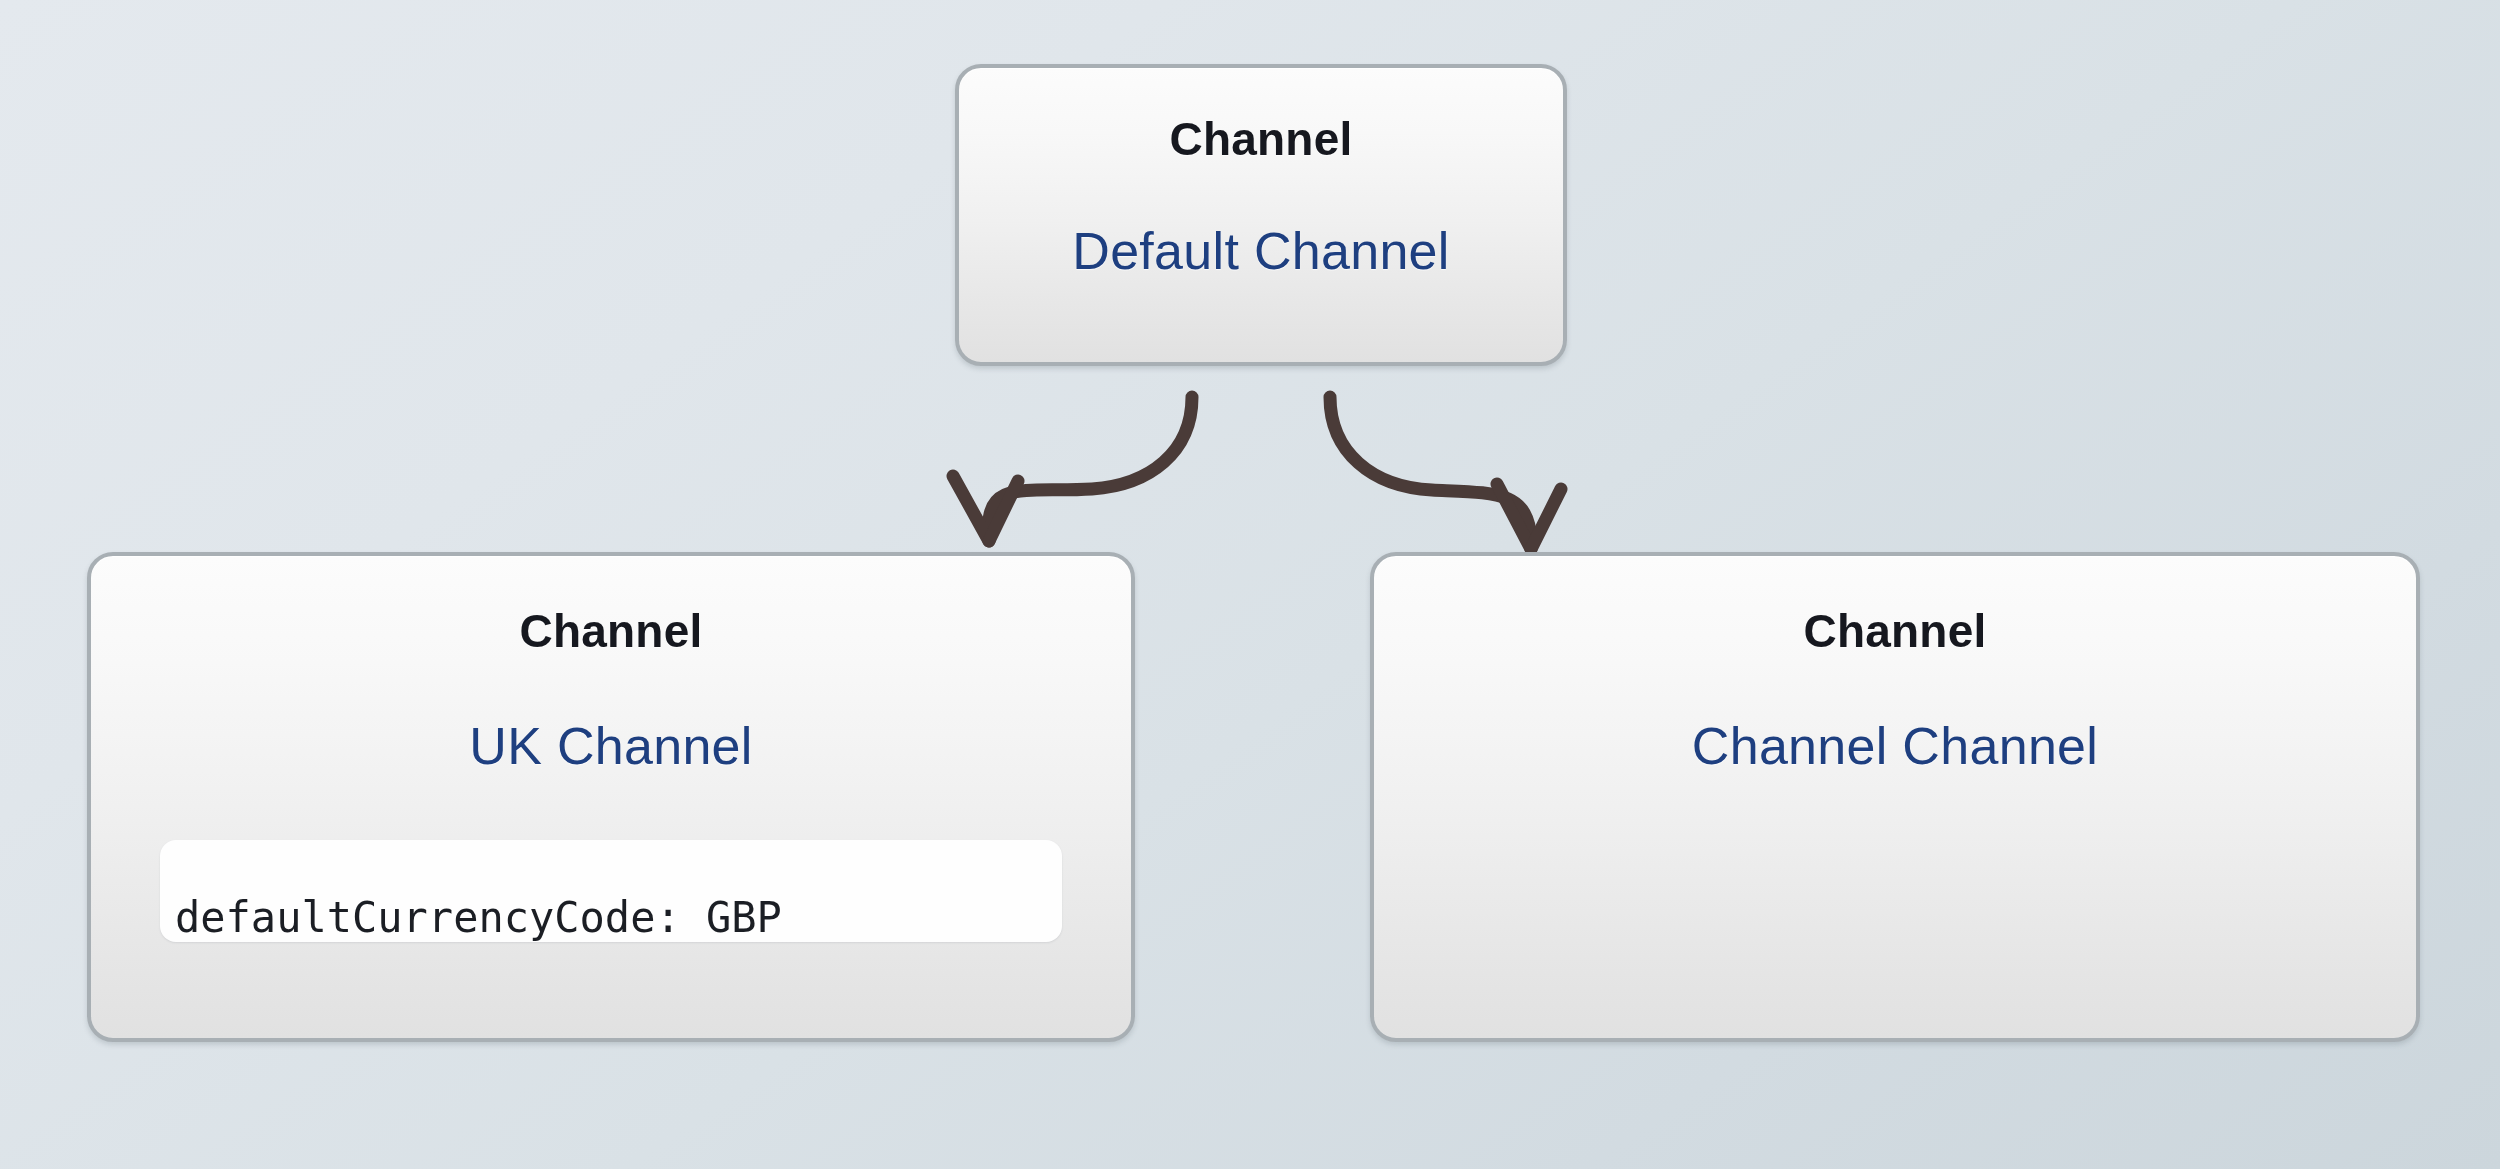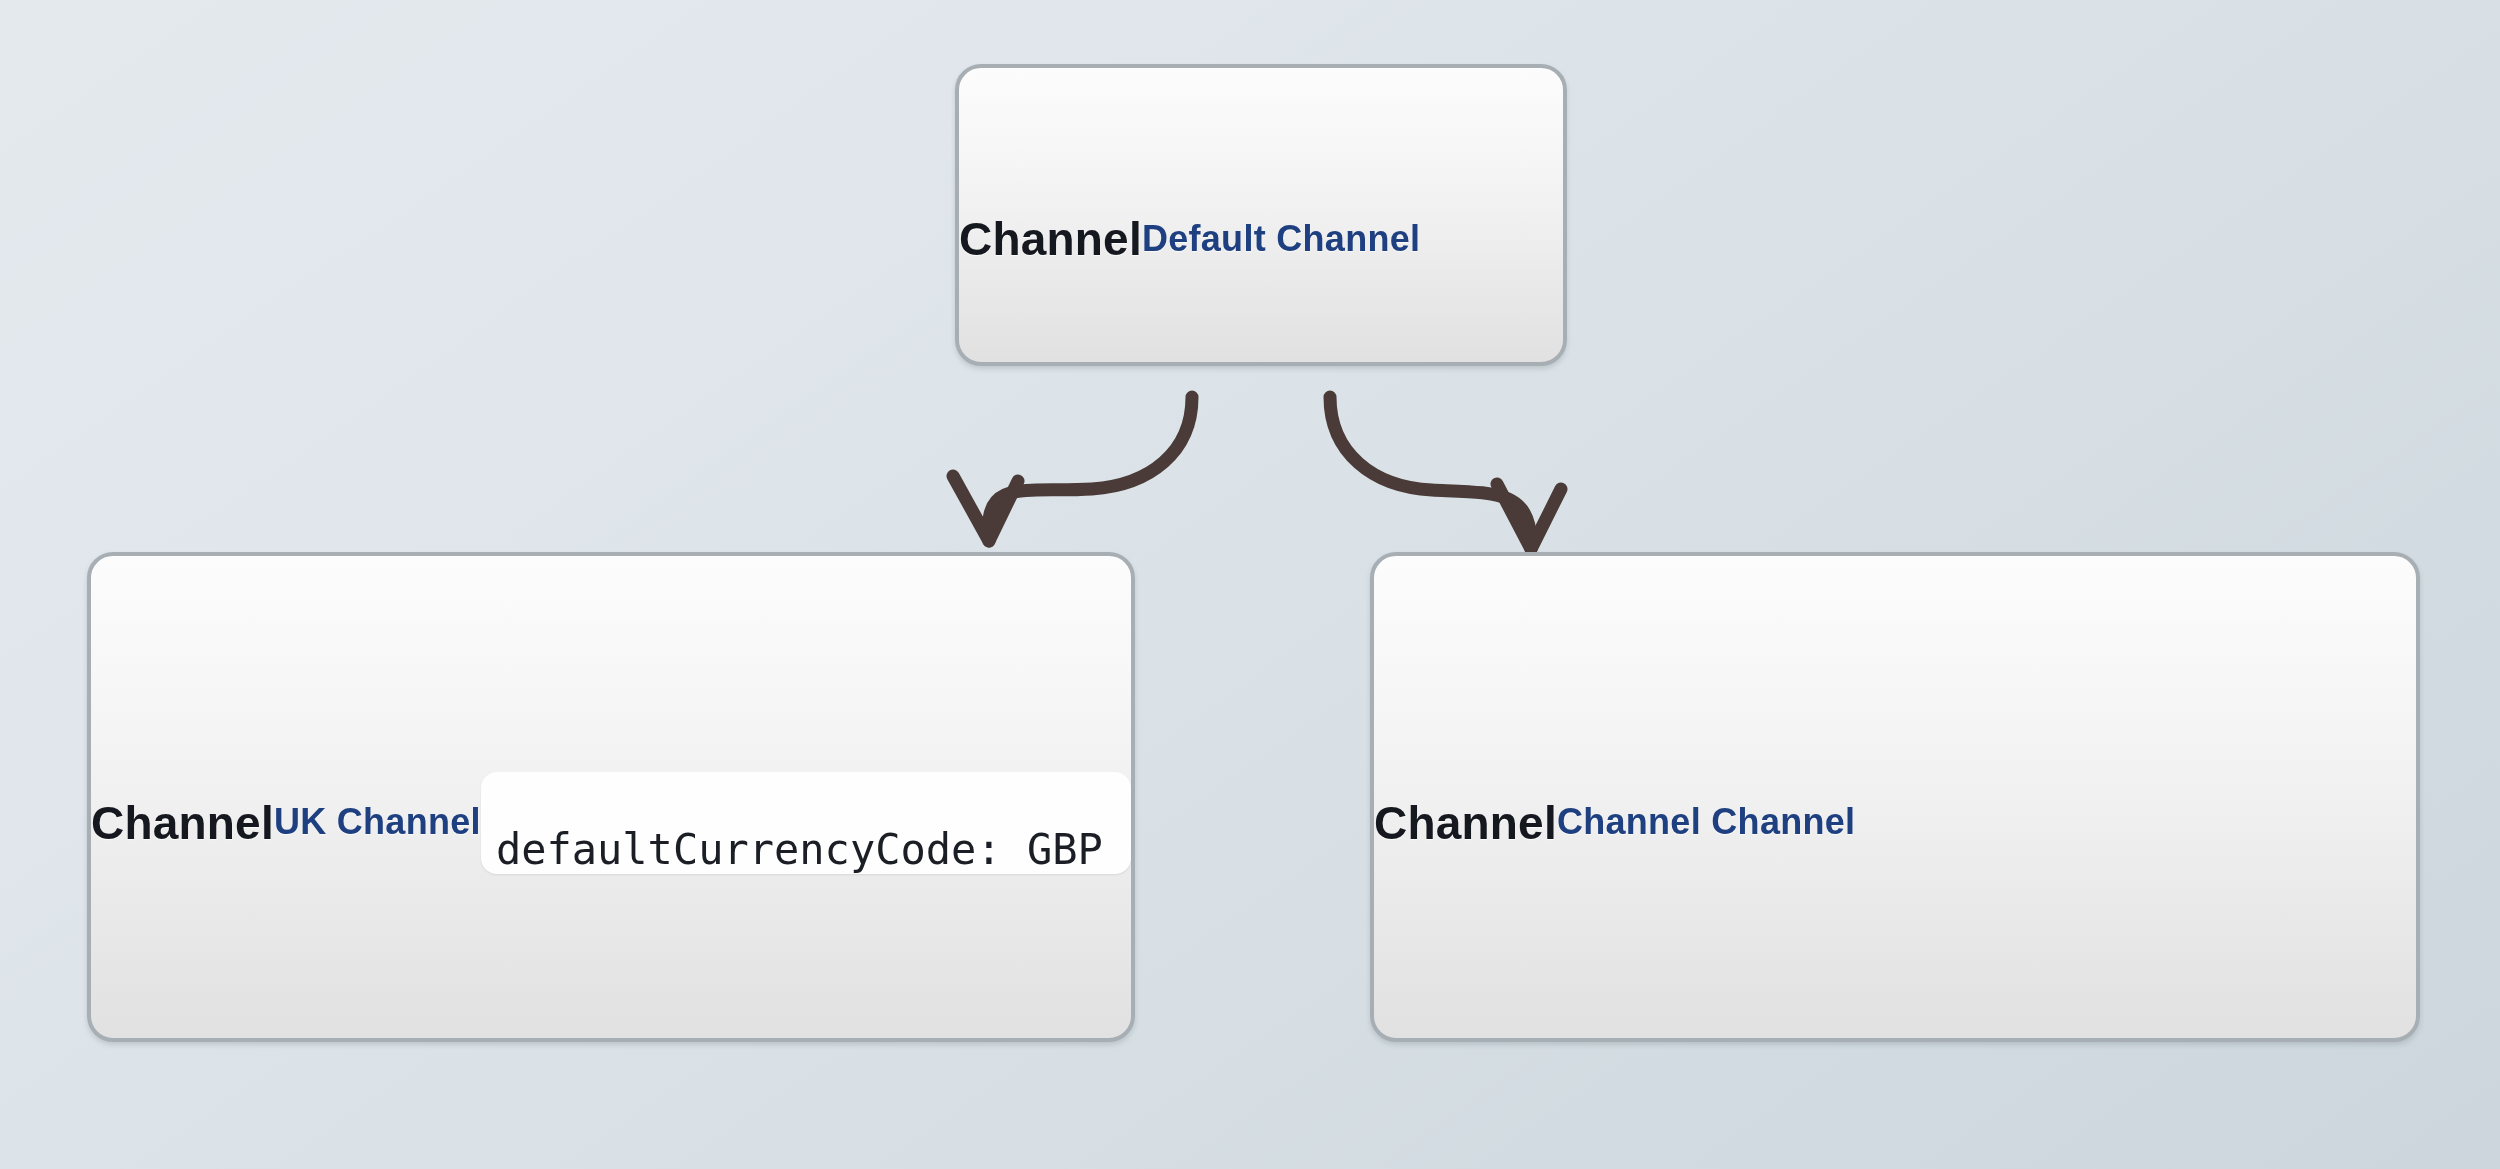--- a/index.html
+++ b/index.html
@@ -22,22 +22,23 @@
 
   
   .node {
     position: absolute;
     box-sizing: border-box;
     border: 4px solid #a8afb4;
     border-radius: 26px;
     background: linear-gradient(180deg, #fcfcfc 0%, #f8f8f8 22%, #f0f0f0 52%, #e7e7e7 80%, #e1e1e1 100%);
     box-shadow: 0 3px 5px rgba(90,105,115,0.22), inset 0 1px 0 rgba(255,255,255,0.9);
     display: flex;
-    flex-direction: row;
+    flex-direction: column;
     align-items: center;
+    gap: 16px;
   }
 
   .node-root {
     left: 955px;
     top: 64px;
     width: 612px;
     height: 302px;
     justify-content: flex-start;
   }
   .node-child-left {
@@ -57,22 +58,22 @@
   .type-label {
     font-size: 46px;
     font-weight: bold;
     color: #16181f;
     letter-spacing: 0.2px;
     line-height: 1;
     text-shadow: 0 1px 1px rgba(255,255,255,0.85);
     white-space: nowrap;
   }
   .name-label {
-    font-size: 36px;
-    font-weight: bold;
+    font-size: 52px;
+    font-weight: normal;
     color: #1e3f80;
     letter-spacing: 0.3px;
     line-height: 1;
     text-shadow: 0 1px 1px rgba(255,255,255,0.8);
     white-space: nowrap;
   }
 
   .node-root .type-label { margin-top: 48px; }
   .node-root .name-label { margin-top: 47px; }
 

